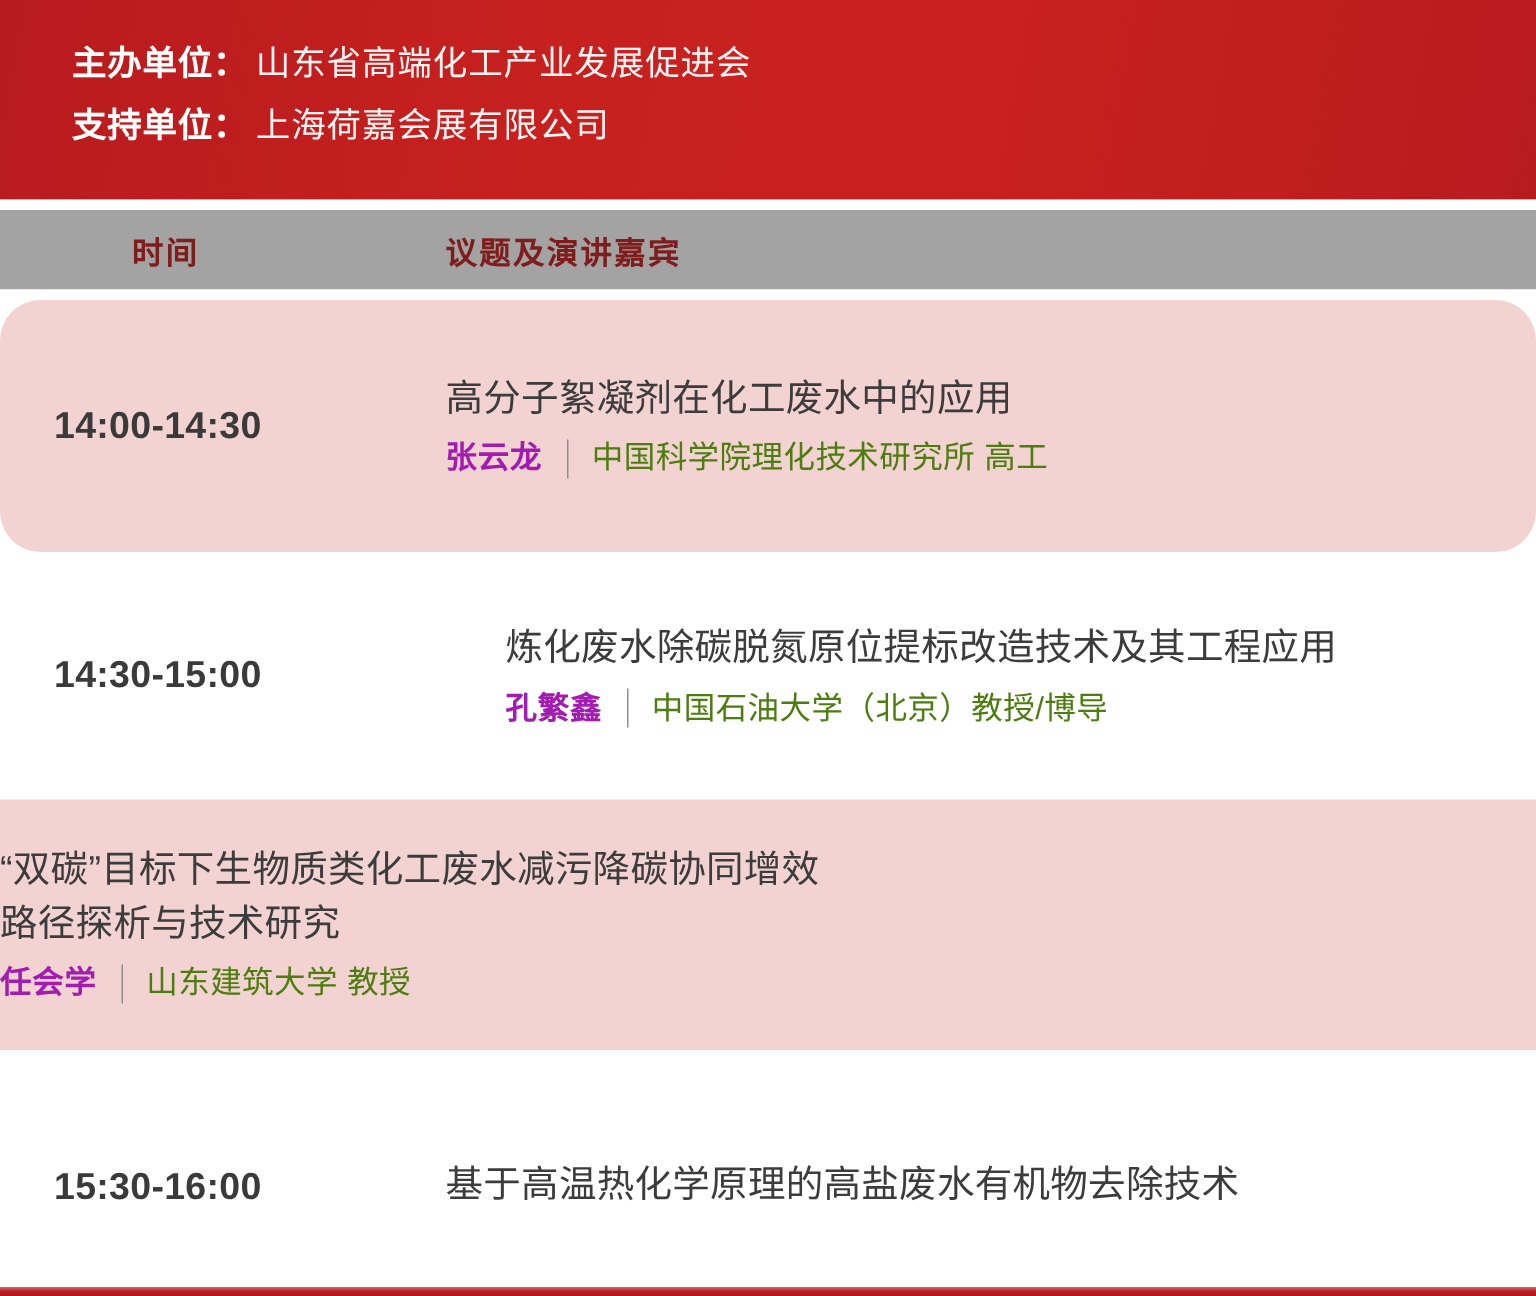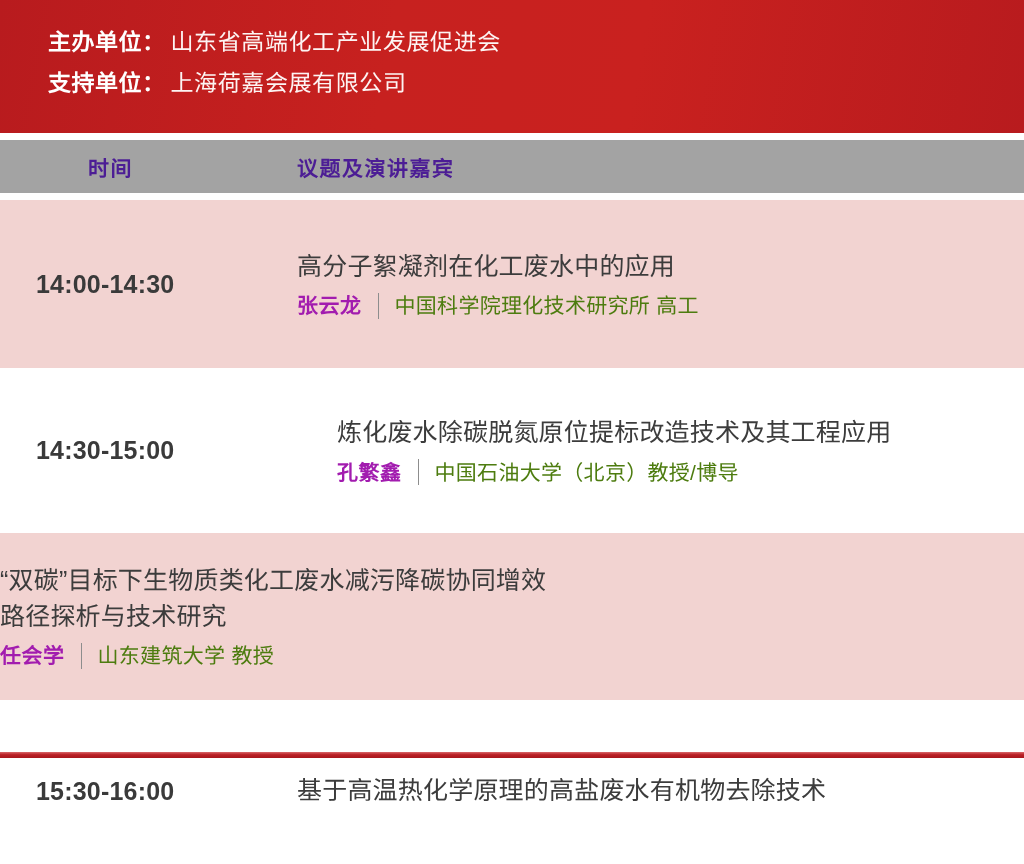--- a/index.html
+++ b/index.html
@@ -13,21 +13,21 @@
     background: #ffffff;
     font-family: "Liberation Sans", "DejaVu Sans", sans-serif;
     overflow: hidden;
     color: #3c3c3c;
     -webkit-font-smoothing: antialiased;
   }
 
   .page {
     position: relative;
     width: 1024px;
-    height: 758px;
+    height: 864px;
     background: #ffffff;
     box-sizing: border-box;
   }
 
   
   .banner {
     position: absolute;
     left: 0;
     top: 0;
     width: 1024px;
@@ -76,21 +76,21 @@
     top: 140px;
     width: 1024px;
     height: 53px;
     background: #a3a3a3;
     box-sizing: border-box;
   }
   .col-header .th {
     position: absolute;
     top: 50%;
     transform: translateY(-50%);
-    color: #4c1d95;
+    color: #7f1d1d;
     font-size: 21px;
     font-weight: 700;
     letter-spacing: 1.5px;
     white-space: nowrap;
   }
   .th-time { left: 88px; }
   .th-topic { left: 297px; }
 
   .header-gap {
     position: absolute;
@@ -161,21 +161,21 @@
     margin: 0 16px;
     flex: 0 0 auto;
   }
   .speaker-org {
     font-weight: 400;
     color: #4d7c0f;
     letter-spacing: 0.3px;
   }
 
   
-  .h168 { height: 168px; }
+  .h168 { height: 168px; border-radius: 27px; }
   .h165 { height: 165px; gap: 40px; }
   .h167 { height: 167px; }
   .h158 { height: 158px; margin-top: 12px; }
 
   
   .bottom-rule {
     position: absolute;
     left: 0;
     bottom: 0;
     width: 1024px;

